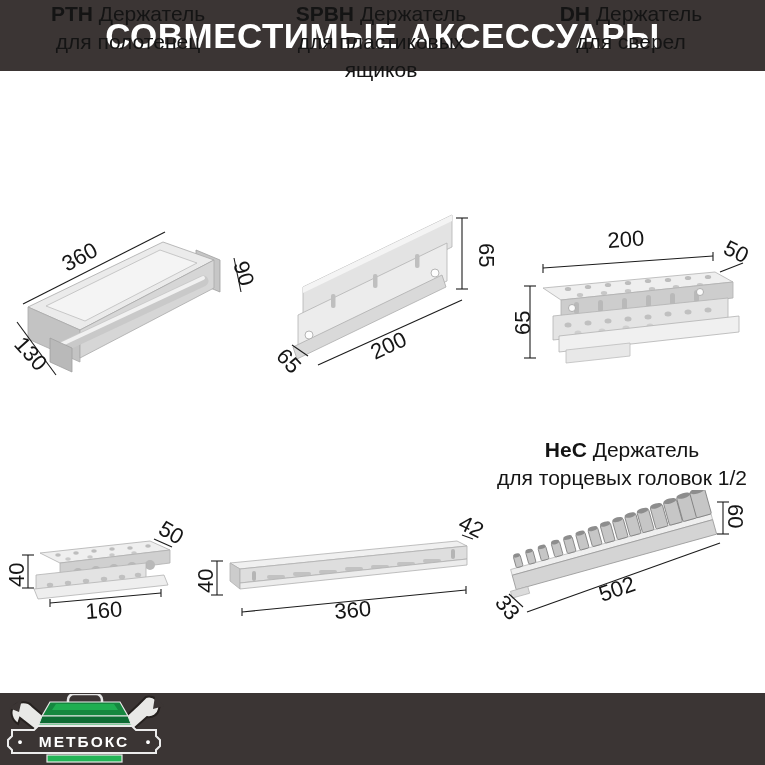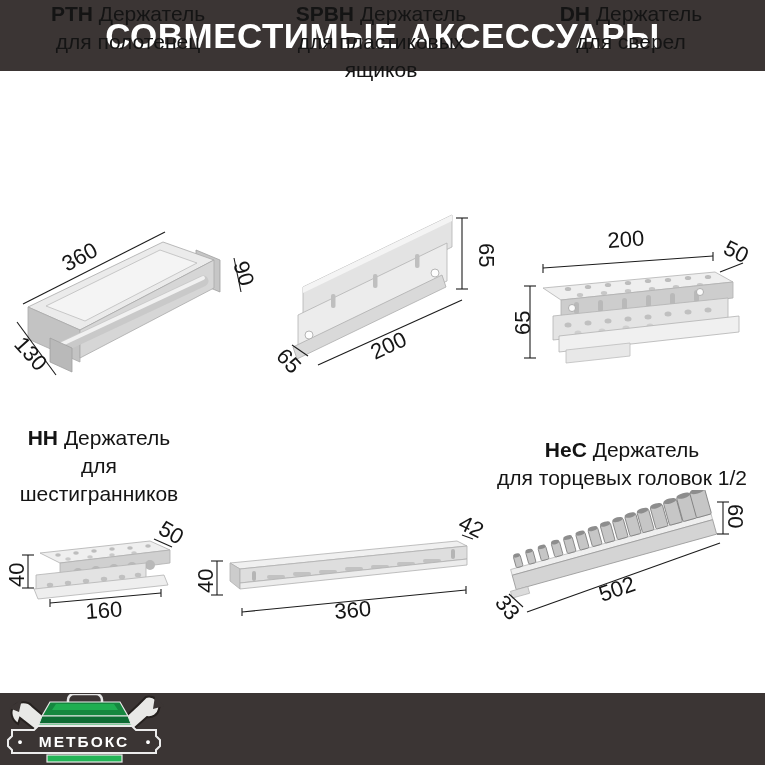--- a/index.html
+++ b/index.html
@@ -26,23 +26,20 @@
     <div class="header-title">СОВМЕСТИМЫЕ АКСЕССУАРЫ</div>
   </div>
 
   <div class="ptitle" style="left:253px;top:111;width:256px"><span class="code">SPBH</span> <span>Держатель
 для пластиковых
 ящиков</span></div>
   <div class="ptitle" style="left:0;top:111;width:256px"><span class="code">PTH</span> <span>Держатель
 для полотенец</span></div>
   <div class="ptitle" style="left:503px;top:111;width:256px"><span class="code">DH</span> <span>Держатель
 для сверел</span></div>
-  <div class="ptitle" style="left:0;top:424px;width:198px"><span class="code">HH</span> <span>Держатель
-для
-шестигранников</span></div>
   <div class="ptitle" style="left:492px;top:436px;width:260px"><span class="code">HeC</span> <span>Держатель
 для торцевых головок 1/2</span></div>
 
   <svg class="art" style="left:0;top:212px" width="255" height="190" viewBox="0 0 255 190">
     <g>
       <polygon points="196,38 220,48 220,80 196,70" fill="#c6c6c6" stroke="#9f9f9f" stroke-width="0.8"></polygon>
       <polygon points="28,95 163,30 214,48 80,118" fill="#ebebeb" stroke="#a9a9a9" stroke-width="0.8"></polygon>
       <polygon points="46,94 160,38 197,51 85,109" fill="#f4f4f4" stroke="#bdbdbd" stroke-width="0.8"></polygon>
       <polygon points="28,95 80,118 80,150 28,127" fill="#c3c3c3" stroke="#a9a9a9" stroke-width="0.8"></polygon>
       <polygon points="80,118 214,48 214,76 80,146" fill="#d6d6d6" stroke="#a9a9a9" stroke-width="0.8"></polygon>

